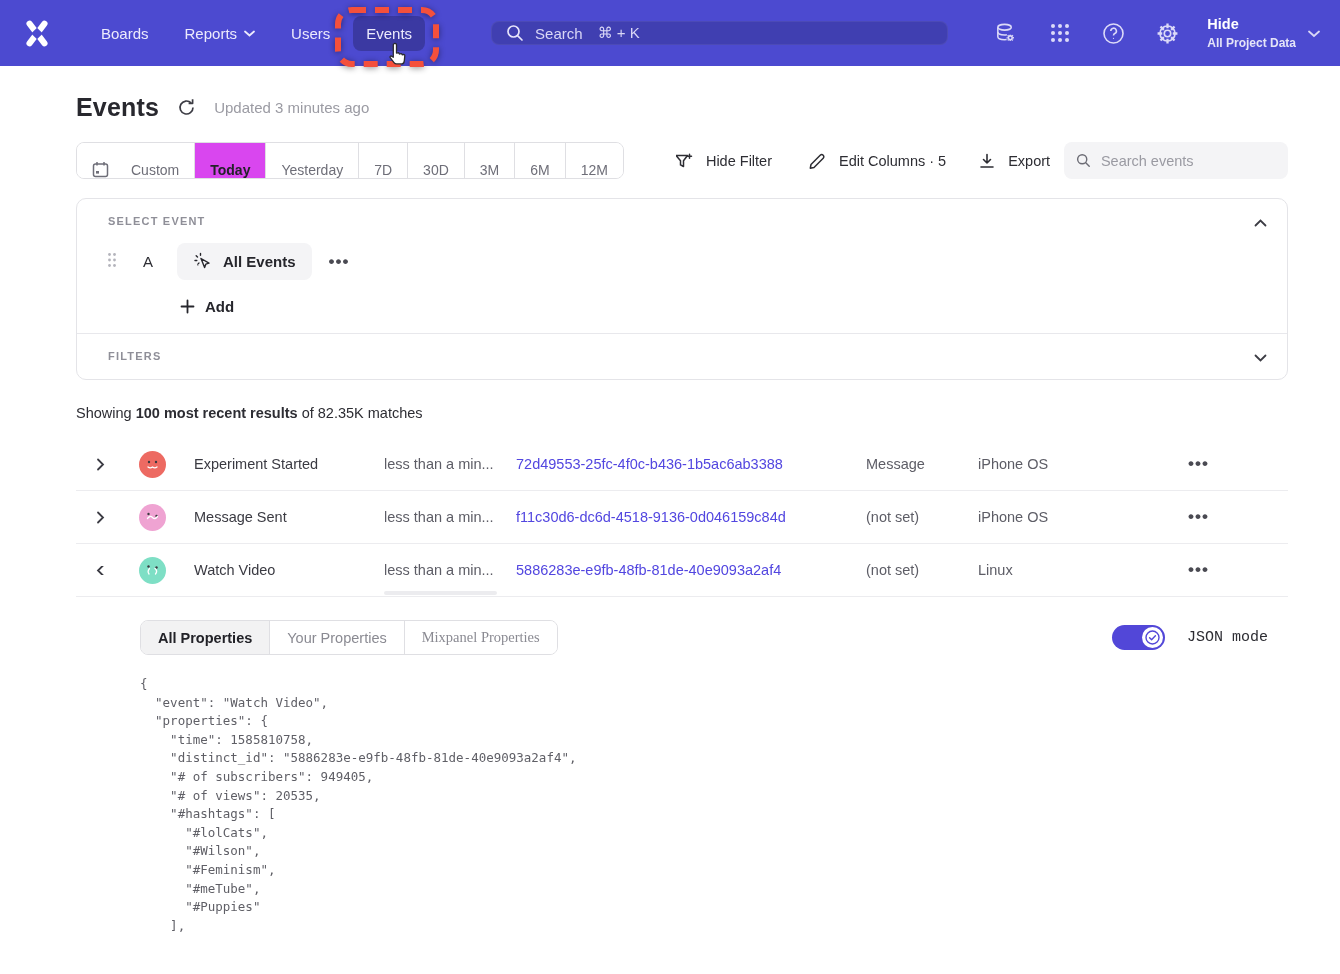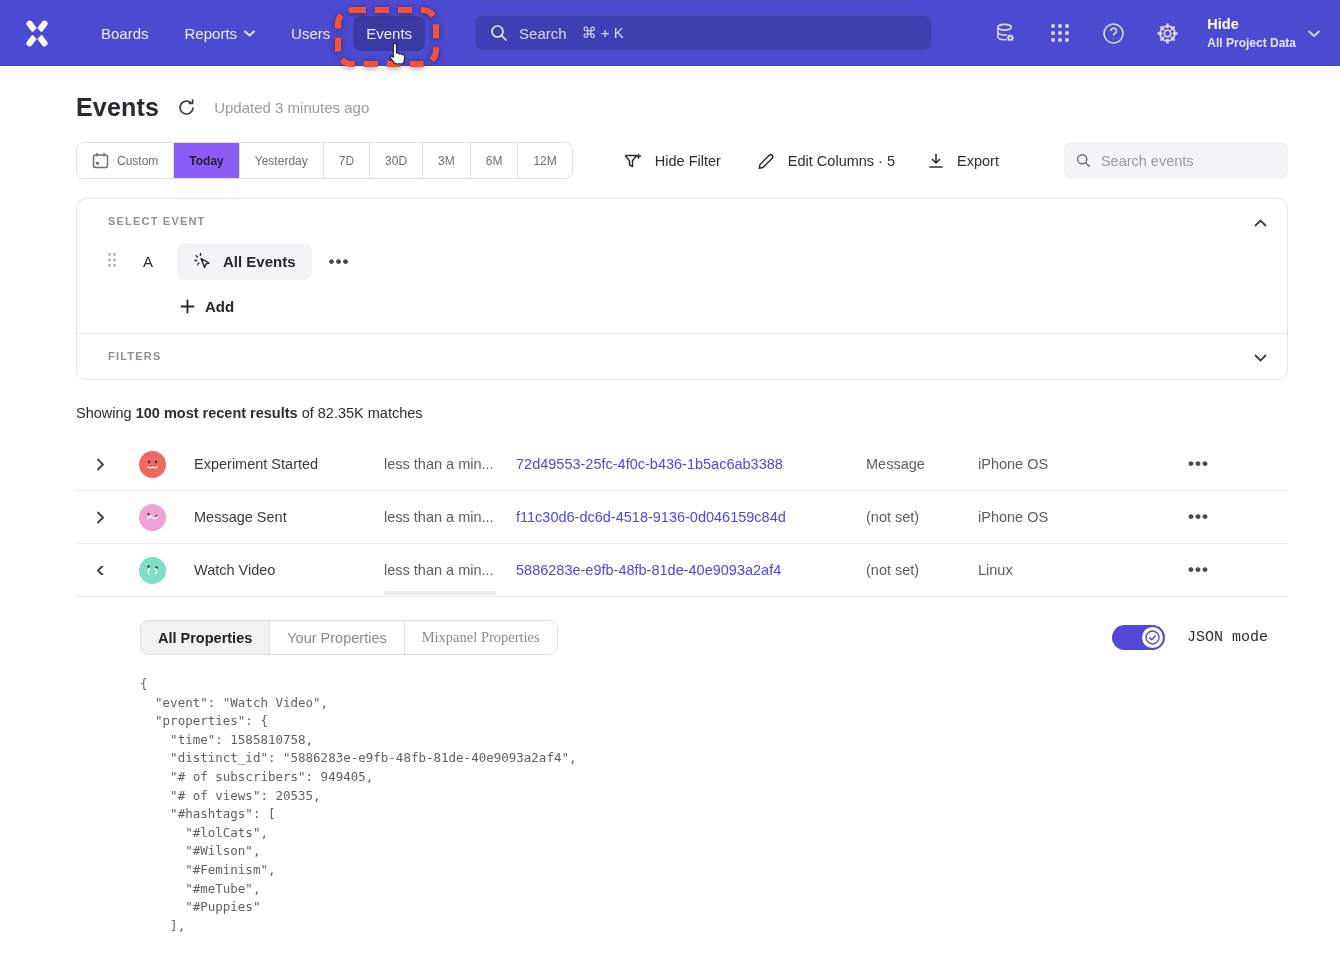--- a/index.html
+++ b/index.html
@@ -7,21 +7,21 @@
     font-family:"Liberation Sans", sans-serif; color:#2d2d33; }
 
   
   .navbar { position:relative; height:66px; background:#4c4ad0; display:flex;
     align-items:center; padding:0 20px; }
   .logo { width:34px; height:34px; display:flex; align-items:center; justify-content:center; }
   .nav-items { display:flex; align-items:center; margin-left:34px; gap:10px; }
   .nav-item { color:#eceafc; font-size:15px; padding:9px 13px; border-radius:8px;
     display:flex; align-items:center; gap:7px; cursor:pointer; }
   .nav-item.active { background:rgba(0,0,0,0.22); }
-  .nav-search { margin-left:50px; width:457px; height:36px; background:rgba(0,0,0,0.15);
+  .nav-search { margin-left:66px; width:457px; height:24px; background:rgba(0,0,0,0.15);
     border:1px solid rgba(255,255,255,0.06); border-radius:8px; display:flex;
     align-items:center; padding:0 14px; gap:11px; color:#d9d7f6; font-size:15px; }
   .nav-right { margin-left:auto; display:flex; align-items:center; gap:31px; color:#dcdaf8; }
   .nav-icon { width:23px; height:23px; display:flex; align-items:center; justify-content:center; cursor:pointer; }
   .project { margin-left:28px; display:flex; flex-direction:column; line-height:1.35; cursor:pointer; }
   .project-name { color:#fff; font-weight:bold; font-size:14.5px; }
   .project-sub { color:rgba(255,255,255,0.85); font-size:12px; font-weight:bold; }
   .project-chevron { margin-left:12px; color:#d9d7f6; }
 
   
@@ -33,24 +33,24 @@
   .main { padding:0 52px 0 76px; }
   .page-header { display:flex; align-items:center; margin-top:27px; gap:18px; }
   .page-title { font-size:25px; font-weight:bold; letter-spacing:0.2px; color:#28282e; }
   .refresh-btn { color:#3c3c44; display:flex; cursor:pointer; }
   .updated { color:#9b9ba3; font-size:15px; }
 
   
   .toolbar { display:flex; align-items:center; margin-top:20px; }
   .seg-control { display:flex; height:37px; border:1px solid #dfdfe3; border-radius:8px;
     overflow:hidden; }
-  .seg { display:flex; align-items:center; gap:8px; padding:0 15px; font-size:12px;
+  .seg { display:flex; align-items:flex-end; gap:22px; padding:0 15px; font-size:14px;
     color:#6e6e78; border-right:1px solid #dfdfe3; cursor:pointer; background:#fff; white-space:nowrap; }
   .seg:last-child { border-right:none; }
-  .seg.selected { background:#8b5cf6; color:#222228; font-weight:bold; }
+  .seg.selected { background:#d946ef; color:#222228; font-weight:bold; }
   .tool-btn { display:flex; align-items:center; gap:12px; font-size:14.5px; color:#2d2d33;
     cursor:pointer; white-space:nowrap; }
   .tool-btn svg { flex:0 0 auto; }
   .hide-filter { margin-left:50px; }
   .edit-columns { margin-left:36px; }
   .export { margin-left:32px; }
   .search-events { margin-left:auto; width:224px; height:37px; background:#f4f4f6;
     border-radius:8px; display:flex; align-items:center; gap:10px; padding:0 12px; }
   .search-events input { border:none; outline:none; background:transparent; font-size:14.5px;
     color:#2d2d33; width:100%; font-family:"Liberation Sans", sans-serif; }

